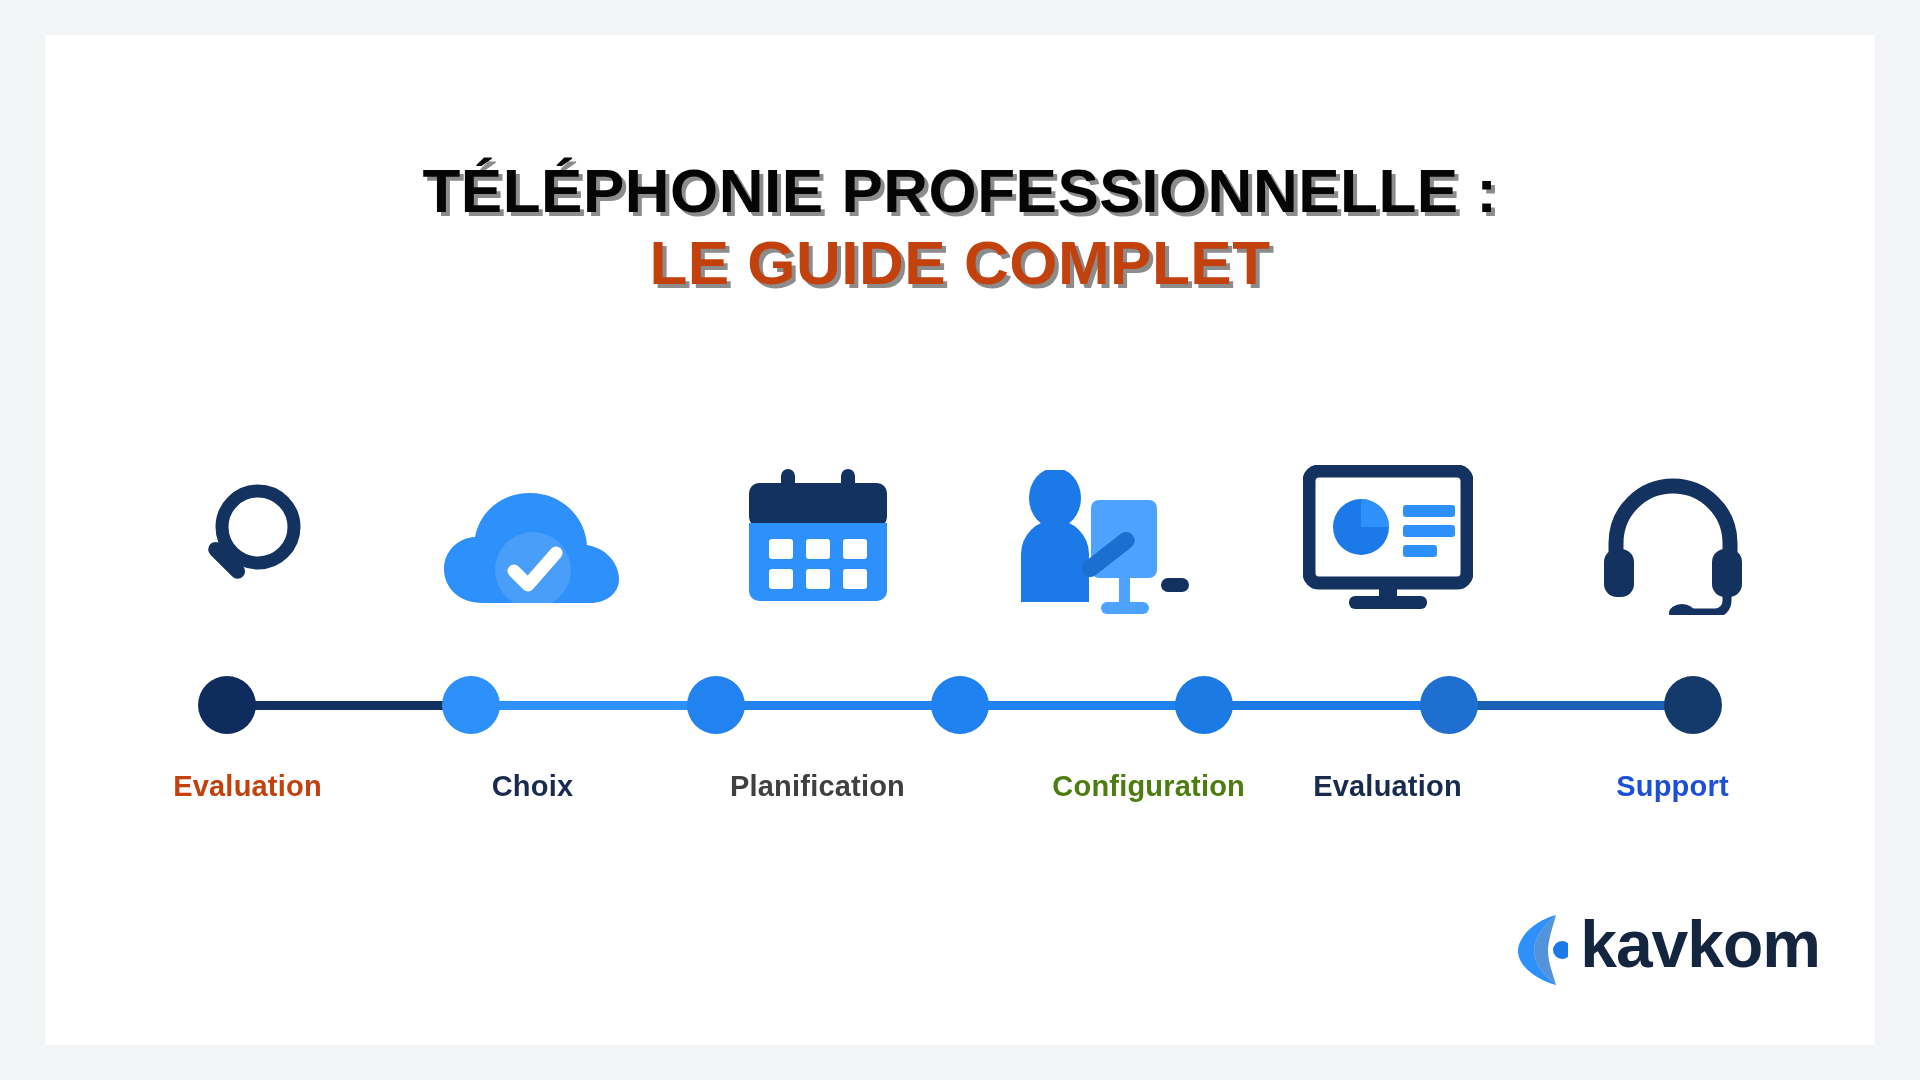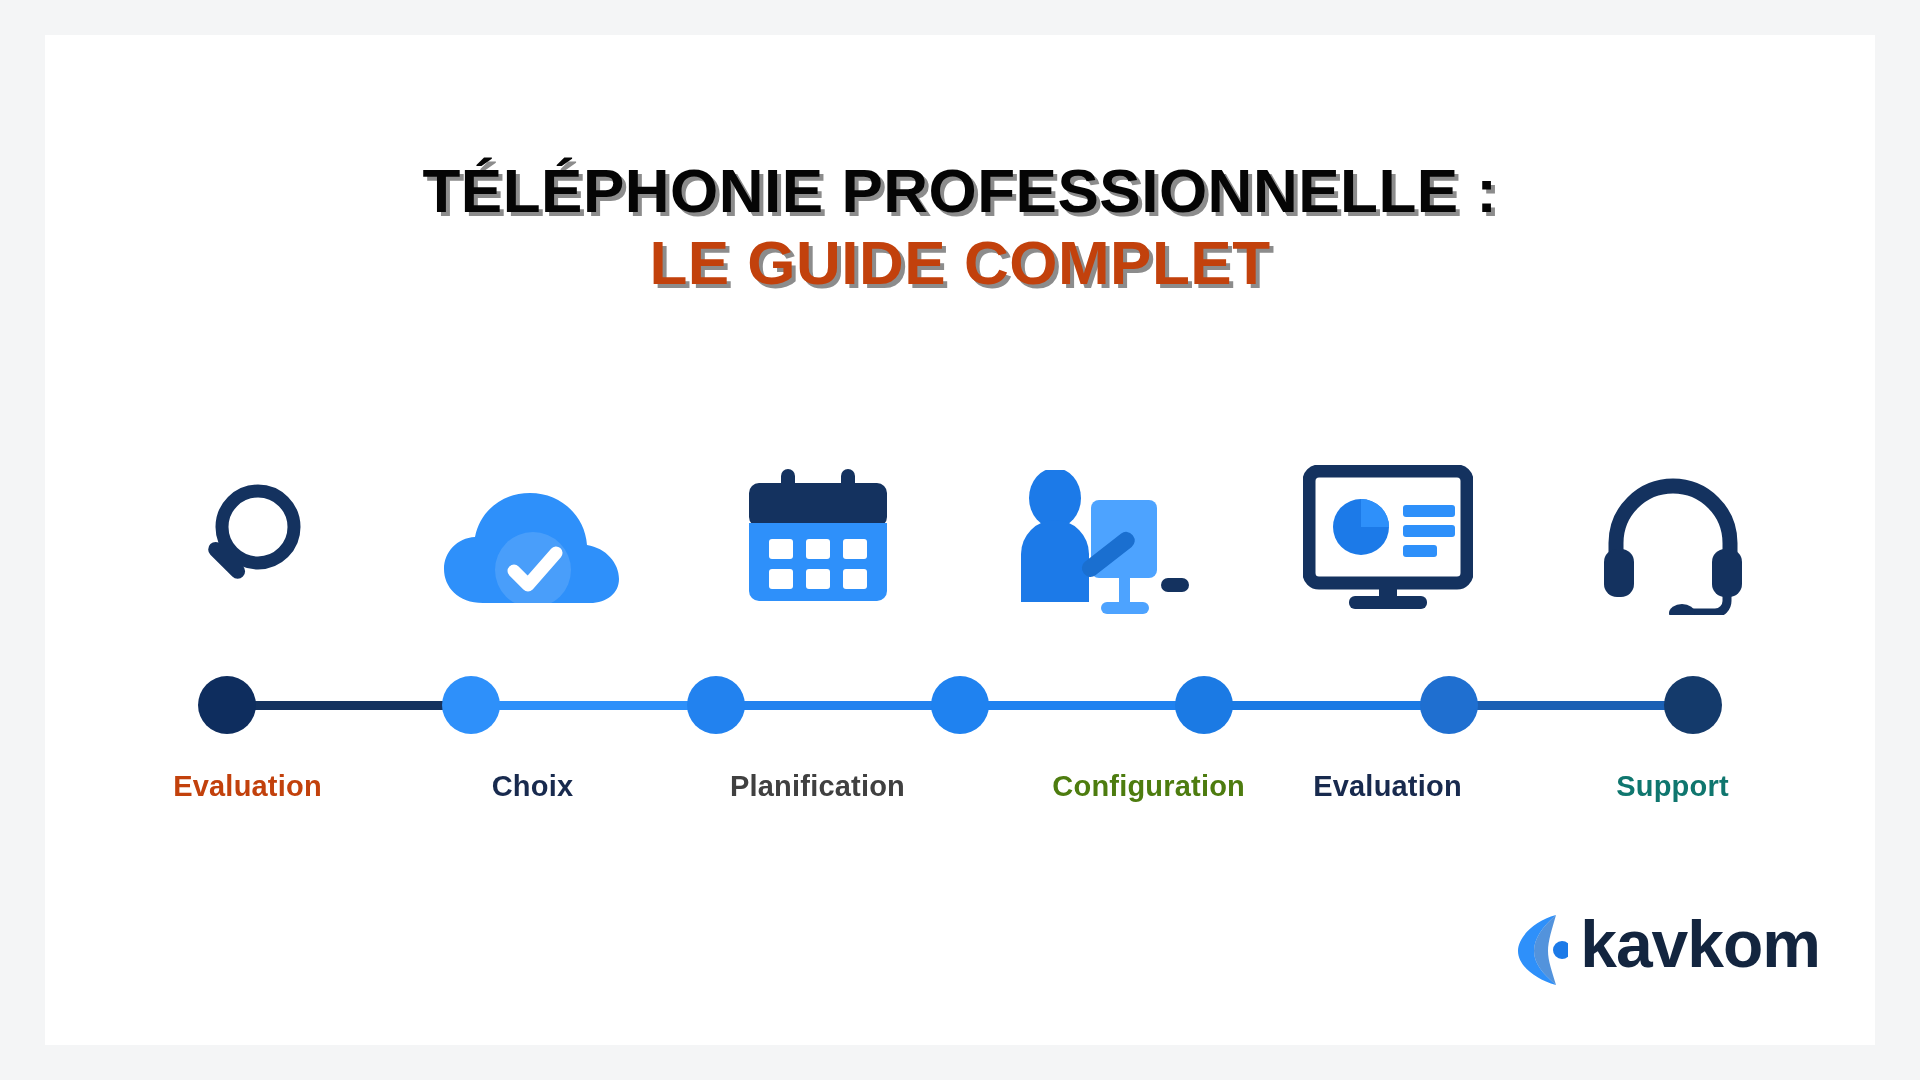--- a/index.html
+++ b/index.html
@@ -247,21 +247,21 @@
         </div>
     </div>
   </div>
 
   <div class="label-row">
     <div class="label-cell" style="color: #c2410c;">Evaluation</div>
     <div class="label-cell" style="color: rgb(24, 42, 78);">Choix</div>
     <div class="label-cell" style="color: #404040;">Planification</div>
     <div class="label-cell" style="color: #4d7c0f; text-align: right;">Configuration</div>
     <div class="label-cell" style="color: rgb(24, 42, 78);">Evaluation</div>
-    <div class="label-cell" style="color: #0f766e;">Support</div>
+    <div class="label-cell" style="color: #1d4ed8;">Support</div>
   </div>
 
   <div class="logo">
     <span>
       <svg class="logo-mark" viewBox="0 0 56 76">
         <path d="M44 4 C22 10 6 26 6 40 C6 54 22 68 44 74 C30 62 22 52 22 40 C22 28 30 16 44 4 Z" fill="#2e90fa"></path>
         <path d="M44 4 C30 16 22 28 22 40 C22 52 30 62 44 74 C40 60 36 50 36 40 C36 30 40 18 44 4 Z" fill="#1a6fd0" opacity="0.75"></path>
         <circle cx="50" cy="39" r="9" fill="#1c7ae8"></circle>
       </svg>
     </span>

